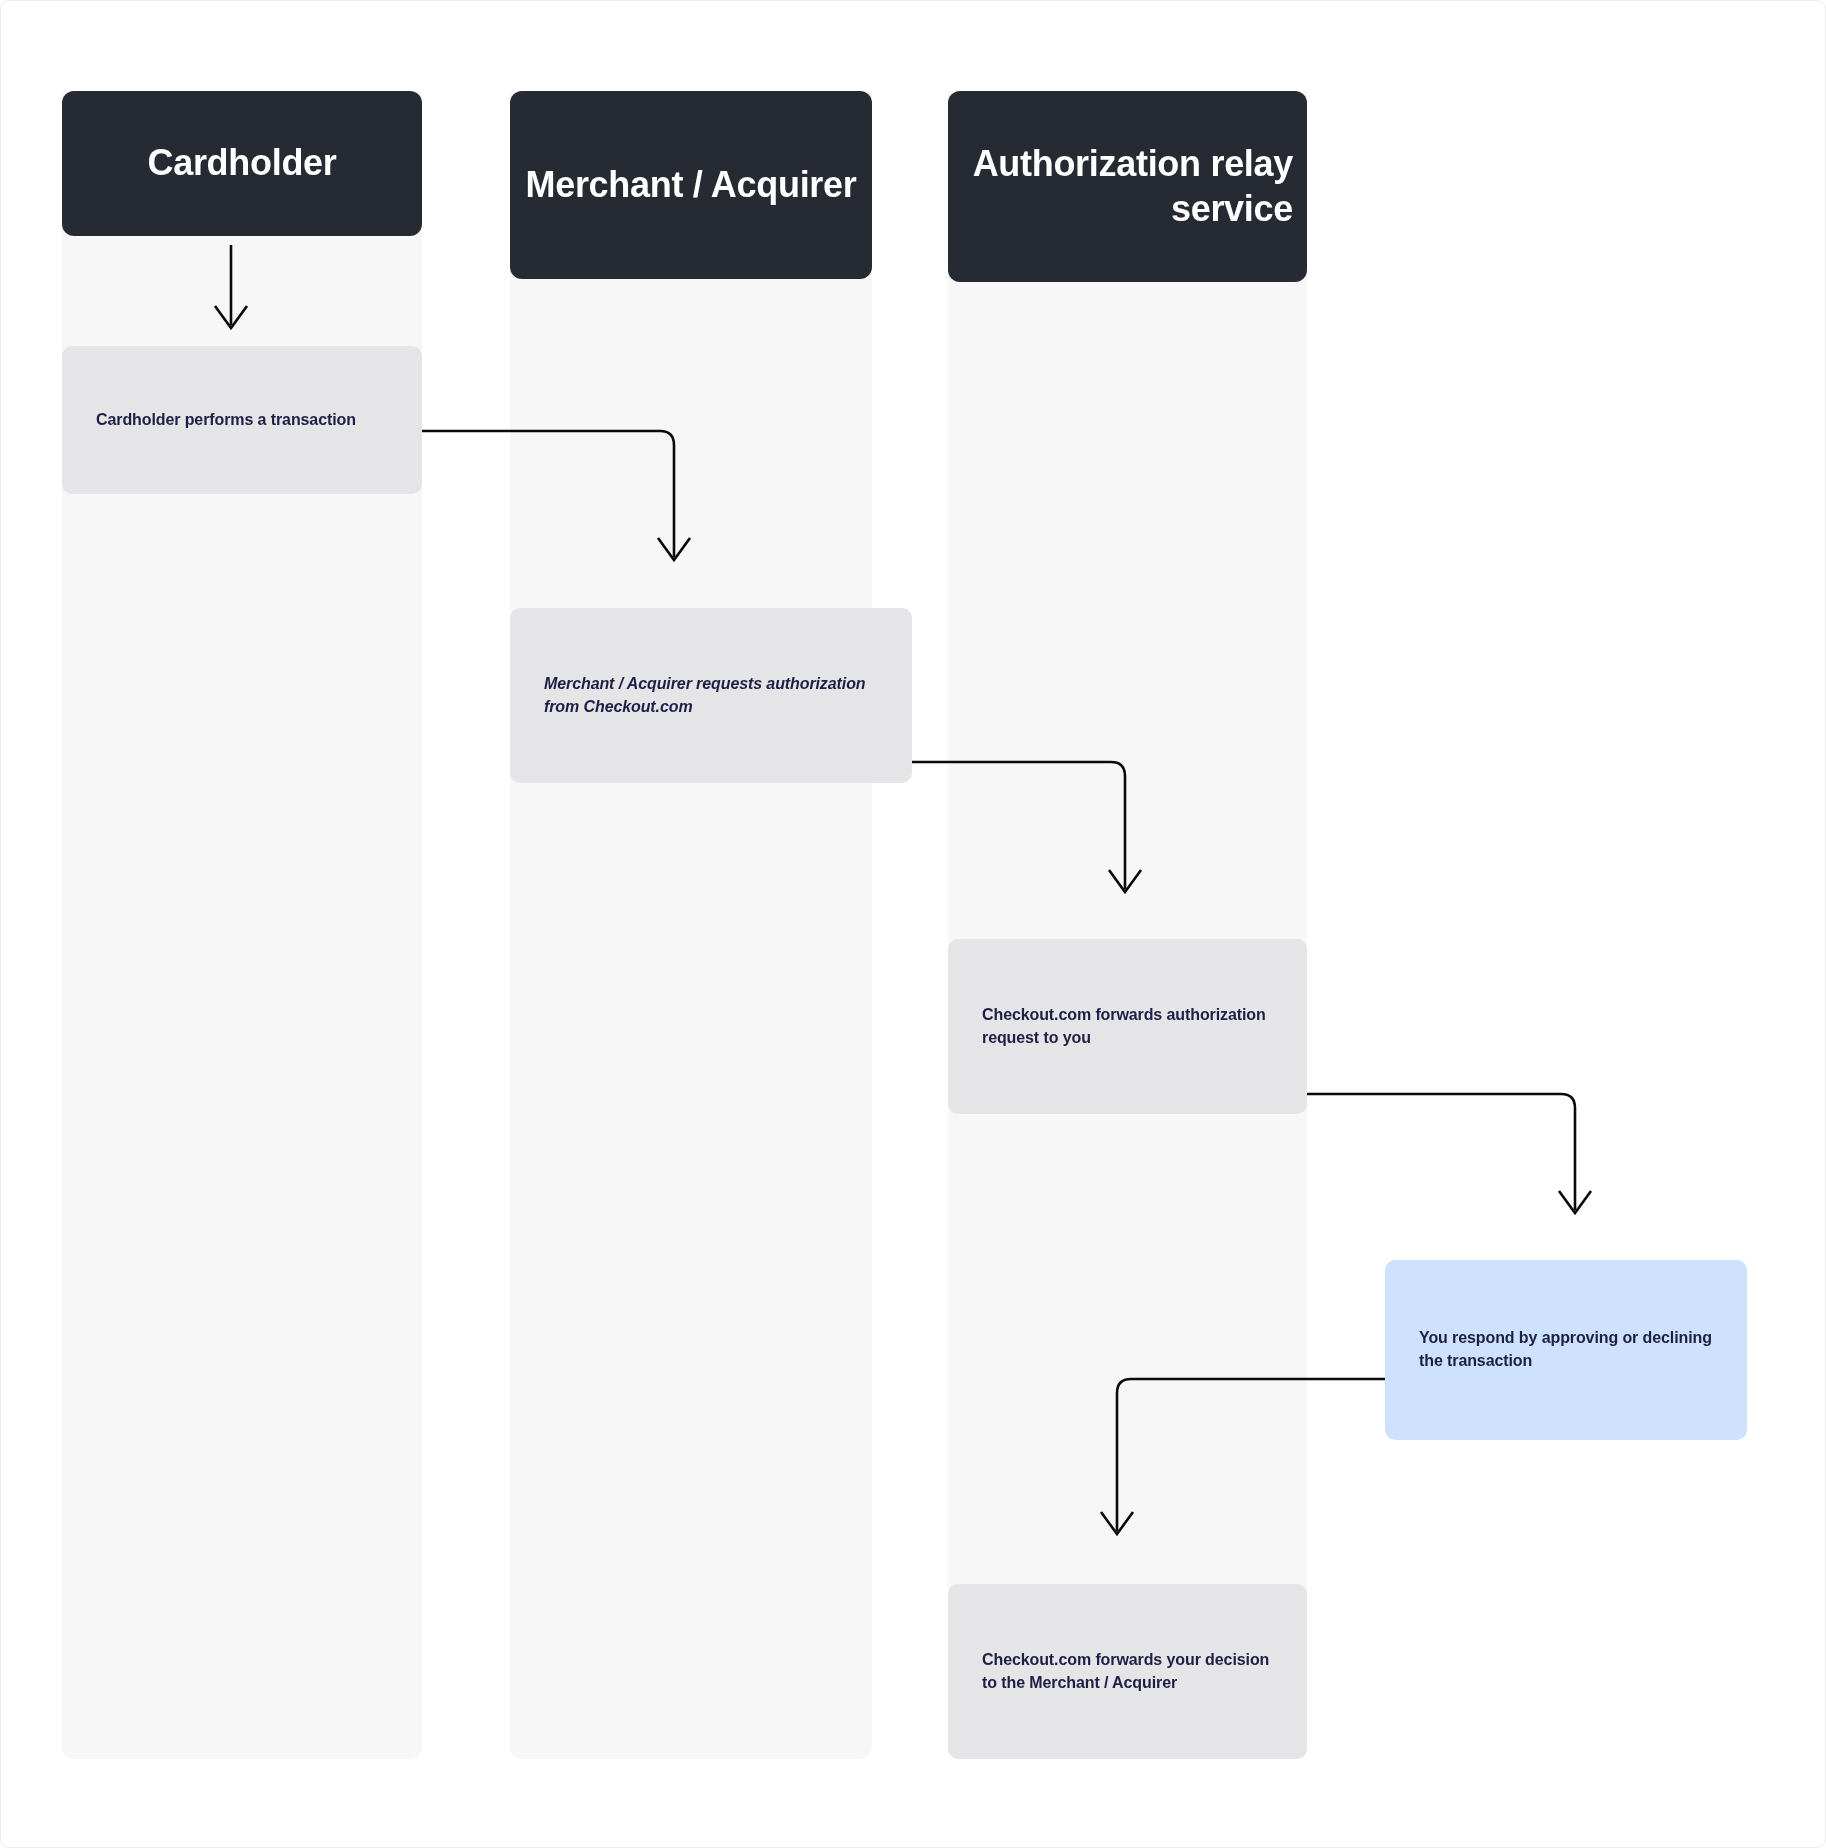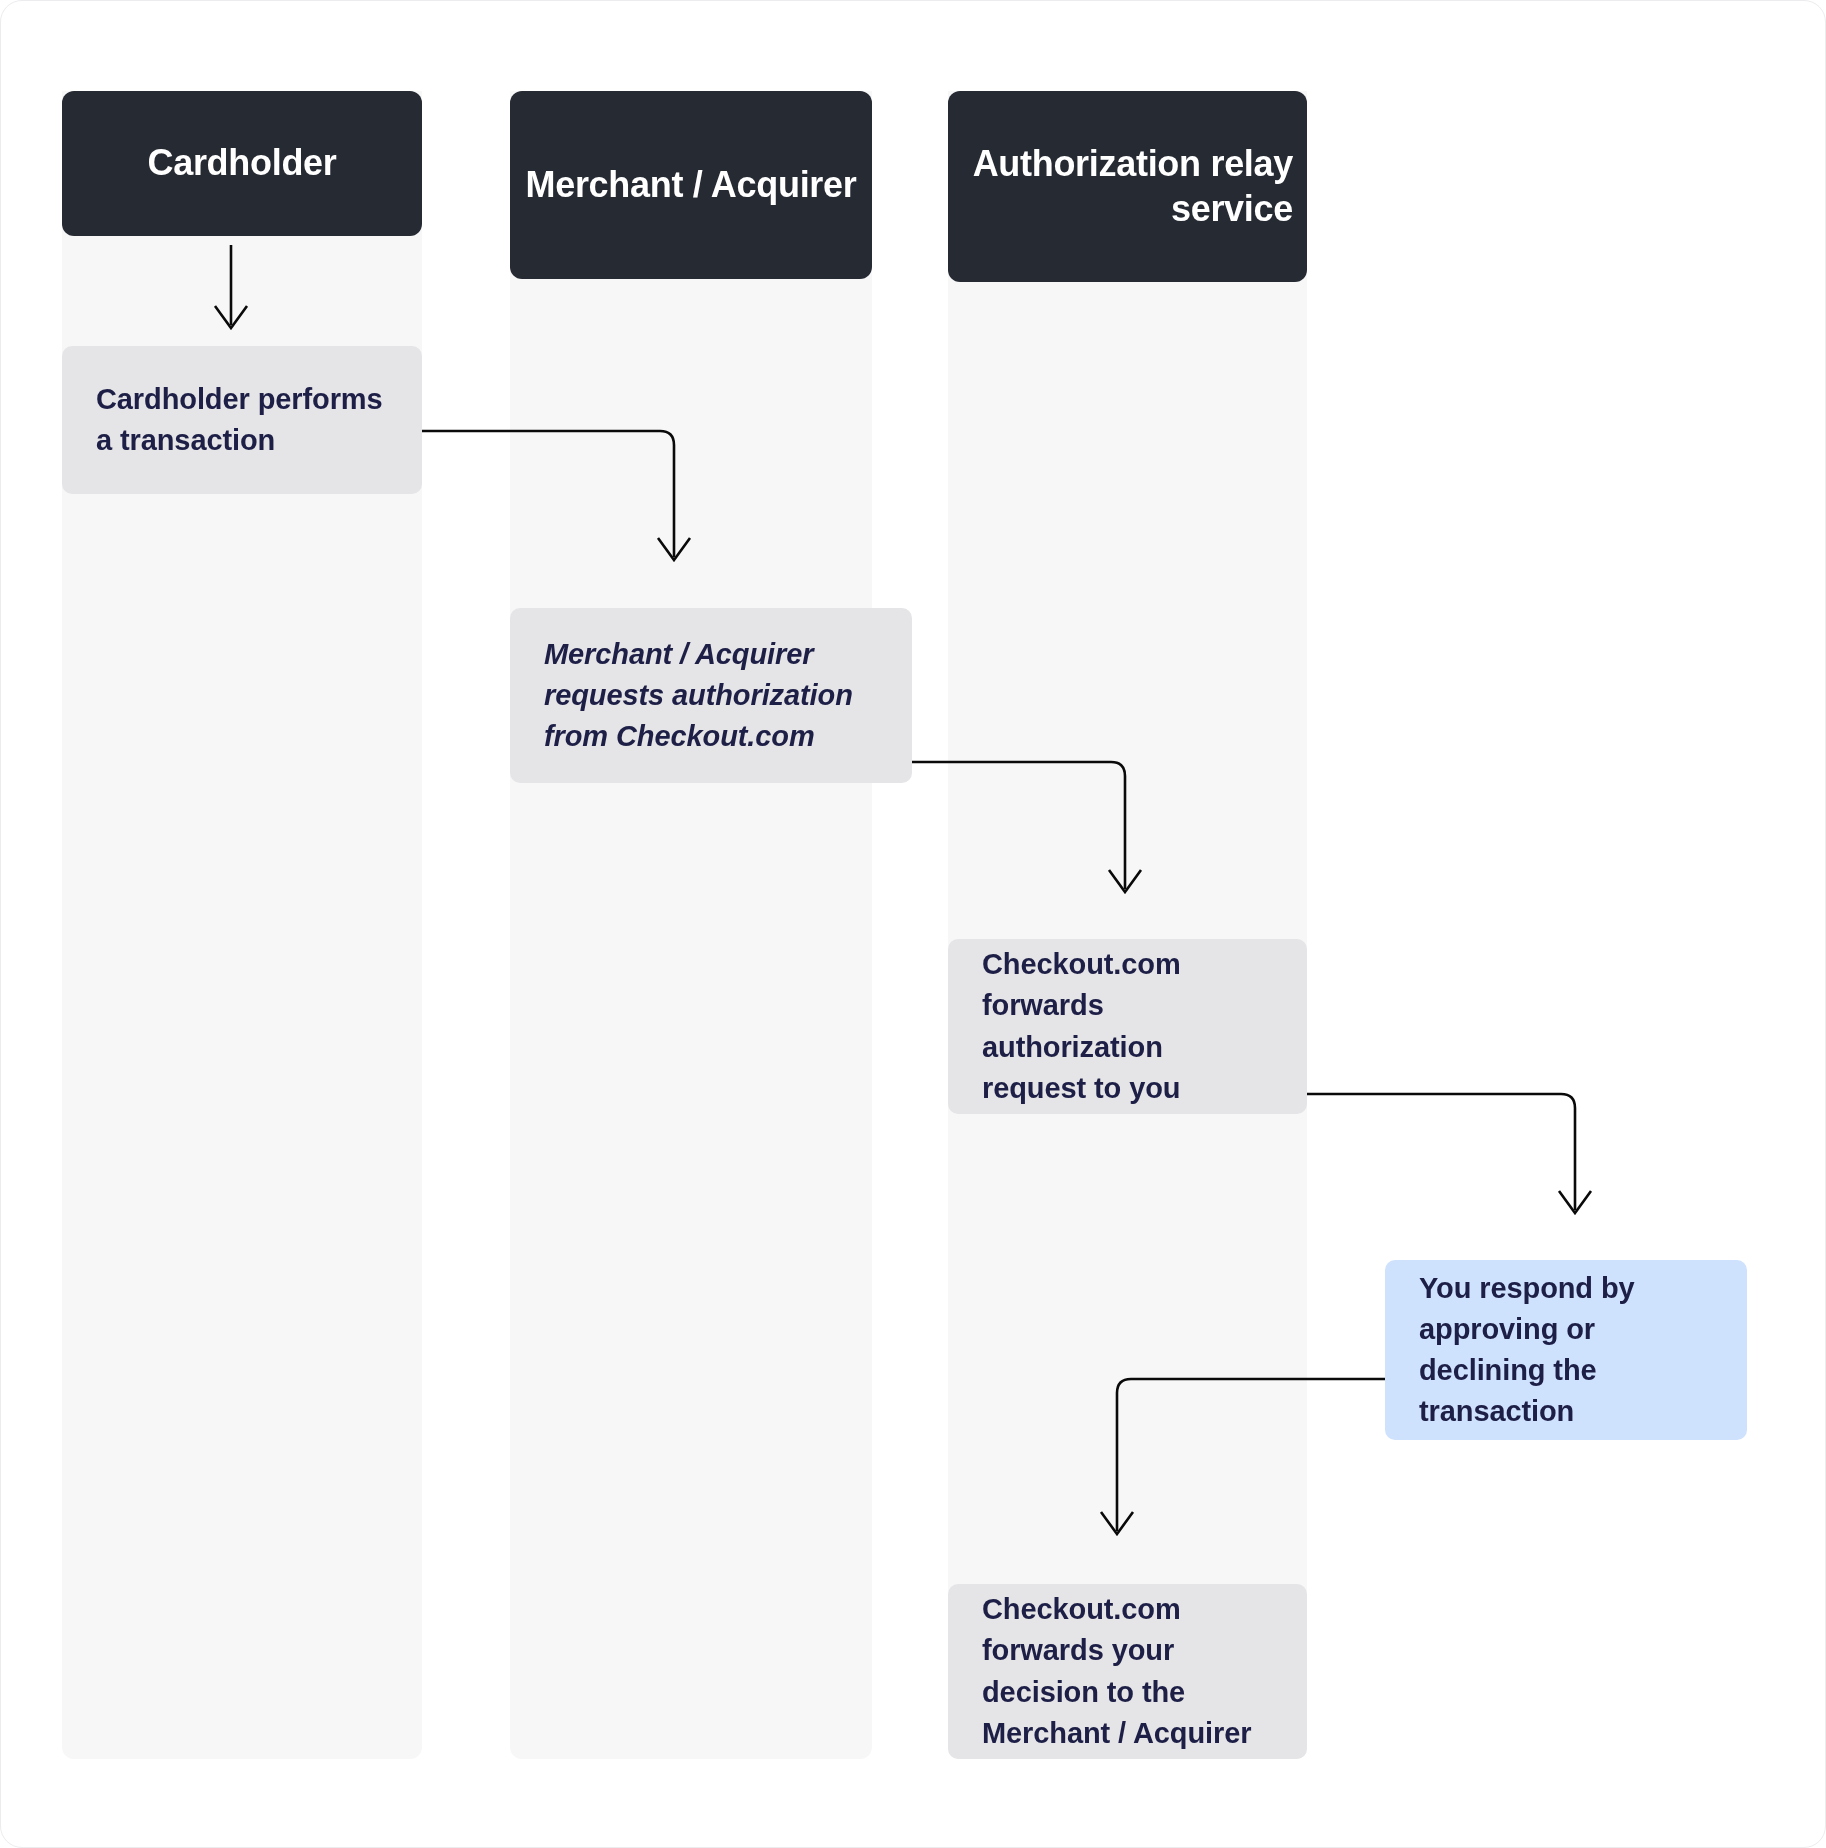--- a/index.html
+++ b/index.html
@@ -4,21 +4,21 @@
 <style>
   html,body{margin:0;padding:0;}
   body{
     width:1826px;height:1848px;
     background:#ffffff;
     font-family:"Liberation Sans","DejaVu Sans",sans-serif;
     -webkit-font-smoothing:antialiased;
   }
   #frame{
     position:absolute;left:0;top:0;width:1826px;height:1848px;
-    background:#ffffff;border-radius:22px;box-sizing:border-box;
+    background:#ffffff;border-radius:9px;box-sizing:border-box;
     border:1px solid #ececef;overflow:hidden;
   }
   
   .lane{position:absolute;}
   .lane-body{
     position:absolute;left:0;top:0;width:100%;
     background:#f7f7f8;
     border-radius:0 0 12px 12px;
   }
   .lane-header{
@@ -31,21 +31,21 @@
   }
   .lane-header.accent{background:#1f66ff;}
 
   
   .msg{
     position:absolute;
     background:#e5e4e6;border-radius:10px;
     box-sizing:border-box;
     padding:30px 34px;
     display:flex;align-items:center;
-    color:#1d1f47;font-weight:700;font-size:29px;line-height:1.42;
+    color:#1d1f47;font-weight:700;font-size:16px;line-height:1.42;
     letter-spacing:-0.1px;
   }
   .msg.blue{background:#cfe2fd;}
 
   
   #wires{position:absolute;left:0;top:0;width:1826px;height:1848px;
          pointer-events:none;}
   #wires path{fill:none;stroke:#0a0a0a;stroke-width:2.6;
               stroke-linecap:butt;stroke-linejoin:round;}
   #wires polyline.head{fill:none;stroke:#0a0a0a;stroke-width:2.6;

